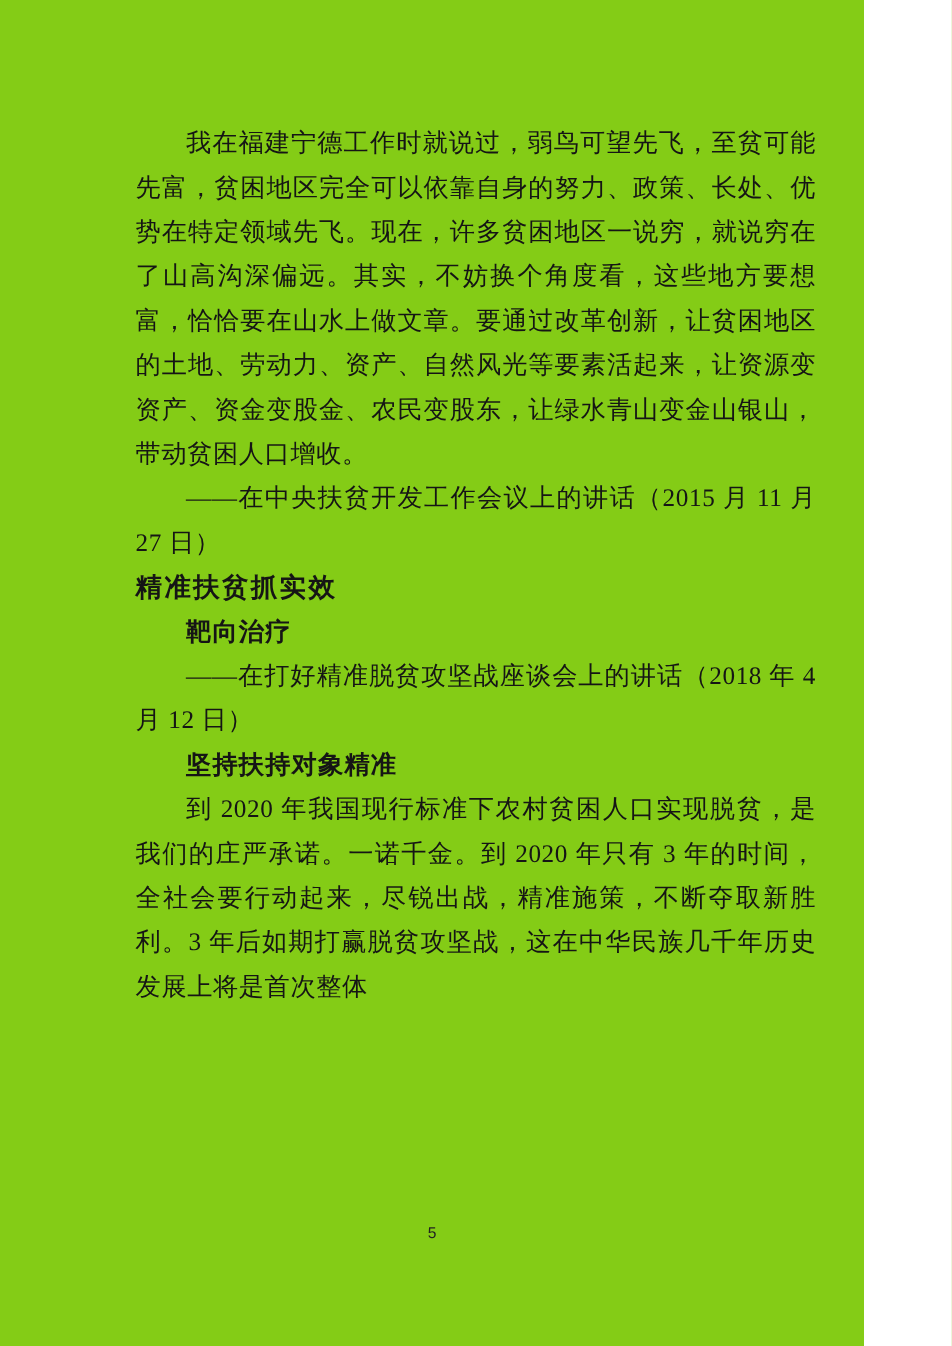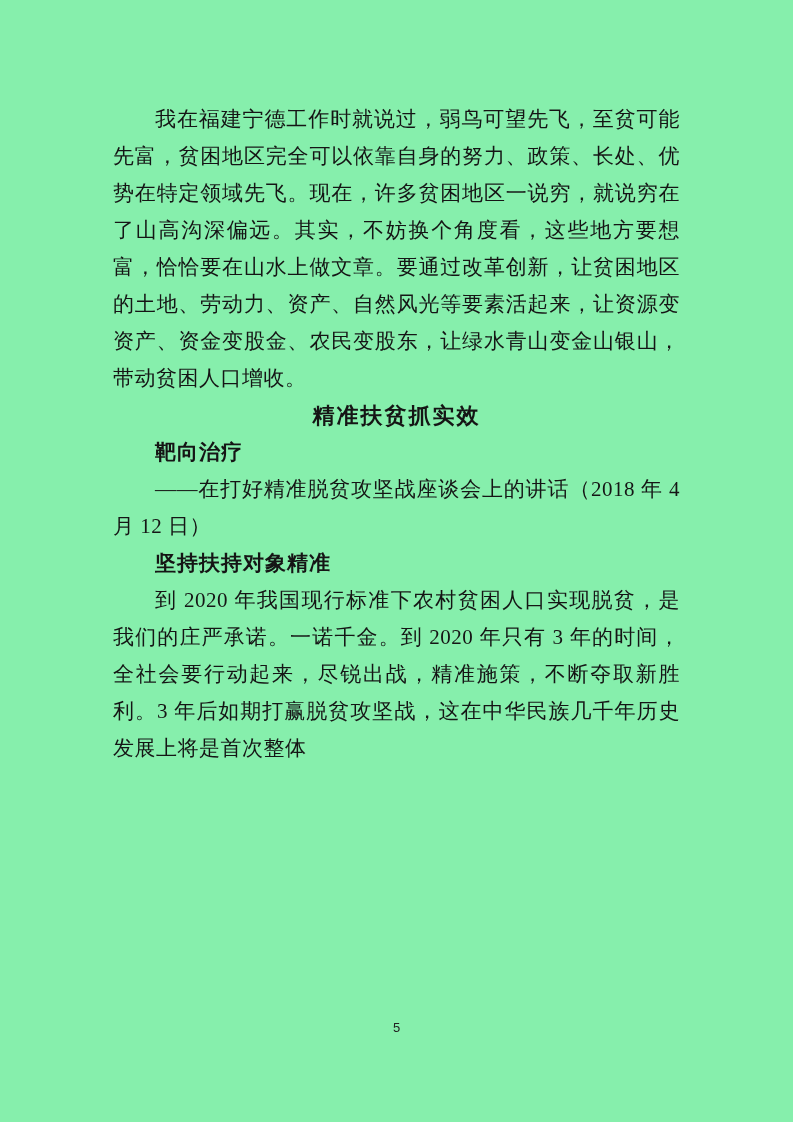--- a/index.html
+++ b/index.html
@@ -2,23 +2,23 @@
 <html><head>
 <meta charset="utf-8">
 <style>
   html, body {
     margin: 0;
     padding: 0;
     background: #ffffff;
   }
   .page {
     position: relative;
-    width: 793px;
+    width: 720px;
     height: 1122px;
-    background: #86efac;
+    background: #84cc16;
     overflow: hidden;
     font-family: "Liberation Serif", "DejaVu Serif", serif;
     color: #151515;
   }
   .page-content {
     position: absolute;
     left: 113px;
     top: 101px;
     width: 567px;
   }
@@ -36,21 +36,21 @@
     line-height: 37px;
     text-align: justify;
     text-indent: 2em;
     letter-spacing: 0.5px;
   }
   .section-title {
     margin: 0;
     font-size: 22px;
     font-weight: bold;
     line-height: 37px;
-    text-align: center;
+    text-align: left;
     text-indent: 0;
     letter-spacing: 2px;
   }
   .subheading {
     margin: 0;
     font-size: 21px;
     font-weight: bold;
     line-height: 37px;
     text-indent: 2em;
     letter-spacing: 1px;
@@ -68,20 +68,21 @@
   }
 </style>
 </head>
 <body>
 
 <div class="page">
   <div class="page-content">
 
     <p class="body-para">我在福建宁德工作时就说过，弱鸟可望先飞，至贫可能先富，贫困地区完全可以依靠自身的努力、政策、长处、优势在特定领域先飞。现在，许多贫困地区一说穷，就说穷在了山高沟深偏远。其实，不妨换个角度看，这些地方要想富，恰恰要在山水上做文章。要通过改革创新，让贫困地区的土地、劳动力、资产、自然风光等要素活起来，让资源变资产、资金变股金、农民变股东，让绿水青山变金山银山，带动贫困人口增收。</p>
 
+    <p class="attribution">——在中央扶贫开发工作会议上的讲话（2015 月 11 月 27 日）</p>
 
     <h1 class="section-title">精准扶贫抓实效</h1>
 
     <h2 class="subheading">靶向治疗</h2>
 
 
     <p class="attribution">——在打好精准脱贫攻坚战座谈会上的讲话（2018 年 4 月 12 日）</p>
 
     <h2 class="subheading">坚持扶持对象精准</h2>
 

